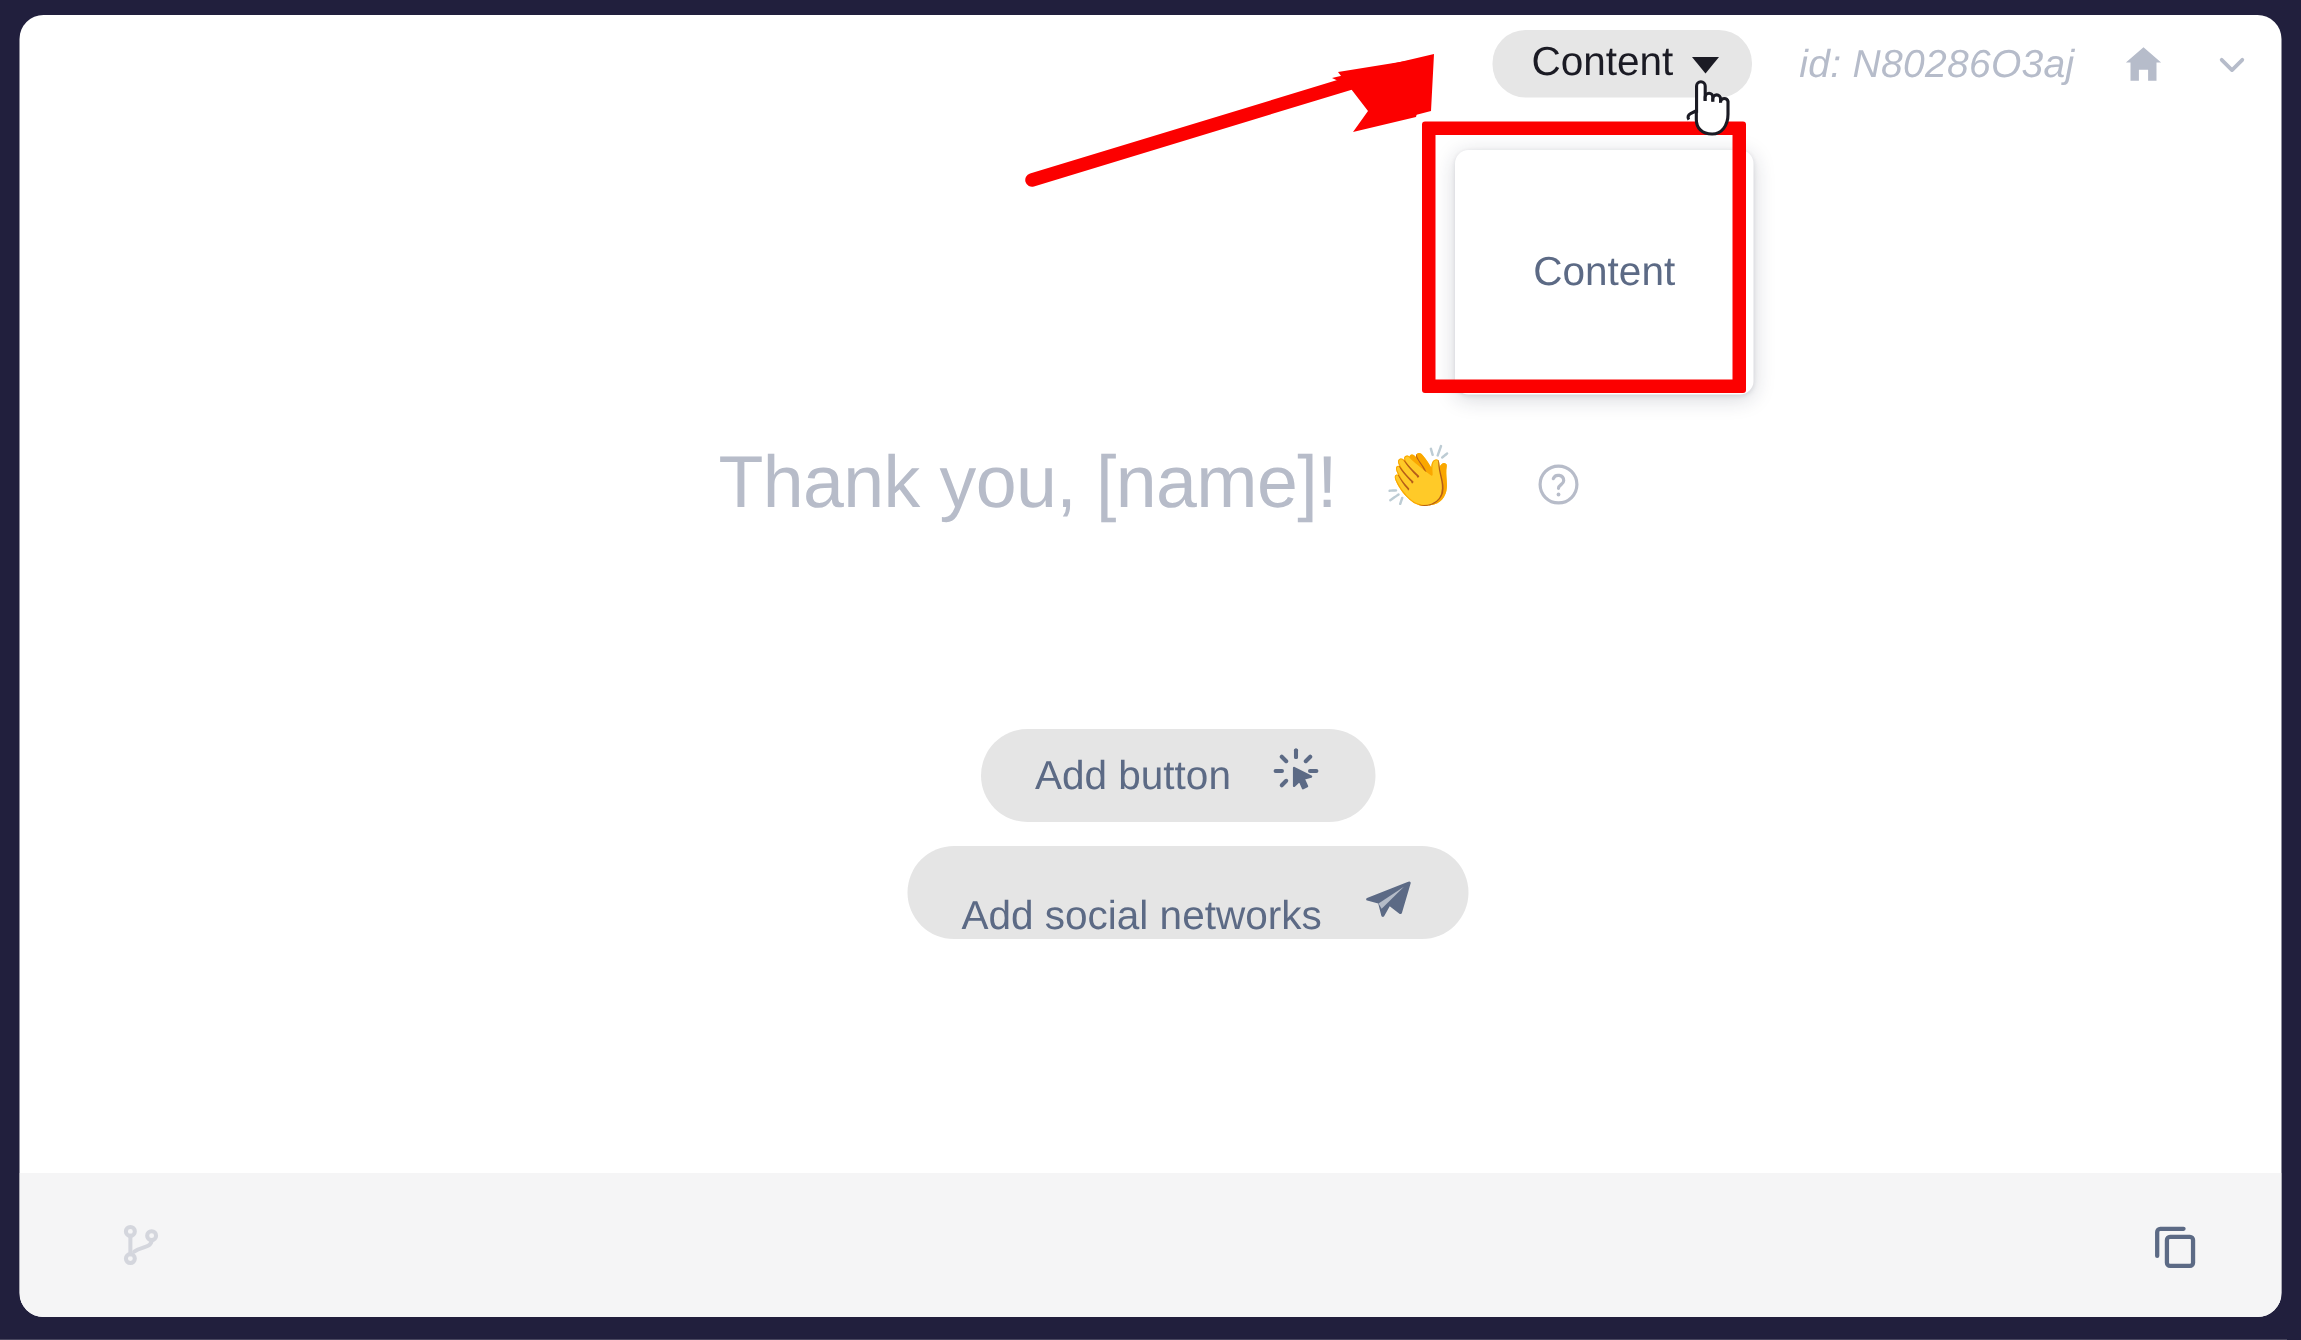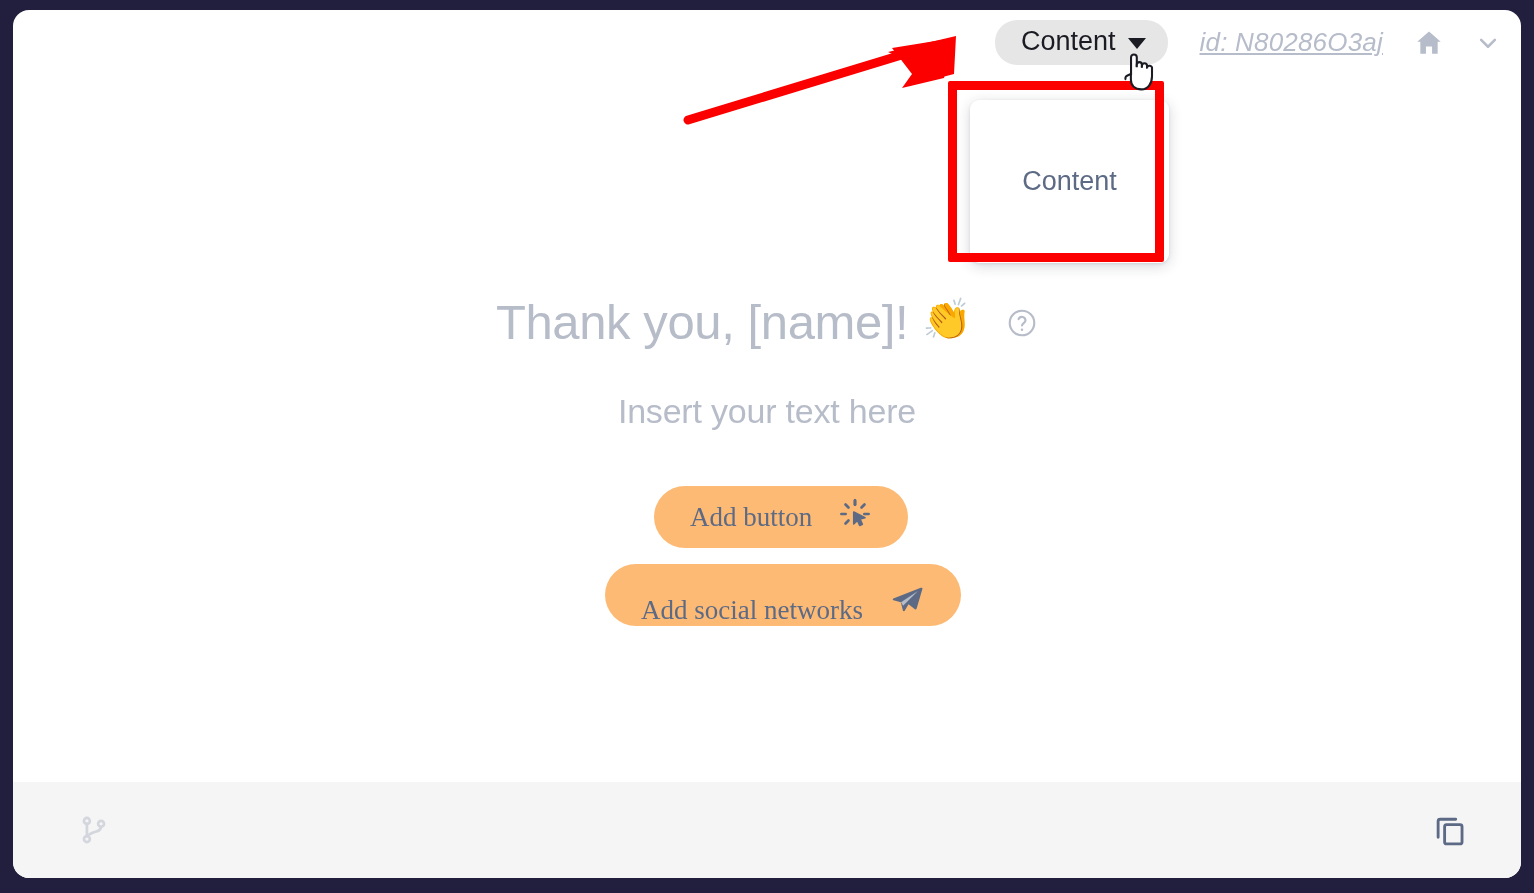--- a/index.html
+++ b/index.html
@@ -74,21 +74,20 @@
   }
 
   .page-id {
     font-family: "Liberation Sans", sans-serif;
     font-style: italic;
     font-size: 26px;
     color: #b6bcca;
     margin-left: 32px;
     white-space: nowrap;
     letter-spacing: 0.2px;
-    text-decoration: underline;
   }
 
   .home-icon {
     margin-left: 30px;
     display: flex;
     align-items: center;
     cursor: pointer;
   }
 
   .chev-icon {
@@ -170,21 +169,21 @@
   }
 
   .headline-row {
     position: absolute;
     top: 286px;
     left: 0;
     width: 100%;
     display: flex;
     align-items: center;
     justify-content: center;
-    gap: 0px;
+    gap: 17px;
   }
 
   .headline {
     font-family: "Liberation Sans", sans-serif;
     font-size: 49px;
     color: #b7bcc9;
     letter-spacing: -0.4px;
     white-space: nowrap;
     line-height: 1.1;
   }
@@ -215,27 +214,27 @@
     color: #b7bcc9;
     letter-spacing: -0.2px;
   }
 
   .pill-btn {
     position: absolute;
     display: flex;
     align-items: center;
     justify-content: center;
     gap: 26px;
-    background: #fdba74;
+    background: #e5e5e5;
     border: none;
     border-radius: 34px;
     height: 62px;
     padding: 0 36px;
     cursor: pointer;
-    font-family: Liberation Serif, serif;
+    font-family: Liberation Sans, sans-serif;
     font-size: 27px;
     color: #5c6a85;
     white-space: nowrap;
   }
 
   #btn-add-button { top: 476px; left: 641px; }
   #btn-add-social { top: 554px; left: 592px; align-items: flex-end; }
 
   
   .footer {
@@ -269,21 +268,20 @@
           <span class="headline-emoji">👏</span>
           <span class="help-icon">
             <svg width="32" height="32" viewBox="0 0 24 24" fill="none" stroke="#b7bcc9" stroke-width="1.6">
               <circle cx="12" cy="12" r="9.2"></circle>
               <path d="M9.4 9.1a2.7 2.7 0 0 1 5.2 1c0 1.8-2.6 2.1-2.6 3.8" stroke-linecap="round"></path>
               <circle cx="12" cy="17" r="0.95" fill="#b7bcc9" stroke="none"></circle>
             </svg>
           </span>
         </div>
 
-        <div class="subline">Insert your text here</div>
 
         <button class="pill-btn" id="btn-add-button">
           <span>Add button</span>
           <span>
             <svg width="34" height="34" viewBox="0 0 24 24" fill="none" stroke="#5c6a85" stroke-width="1.9" stroke-linecap="round">
               <path d="M12 2.4v3"></path>
               <path d="M12 2.4v3"></path>
               <path d="M5.3 5.3l2.1 2.1"></path>
               <path d="M18.7 5.3l-2.1 2.1"></path>
               <path d="M2.4 12h3"></path>

